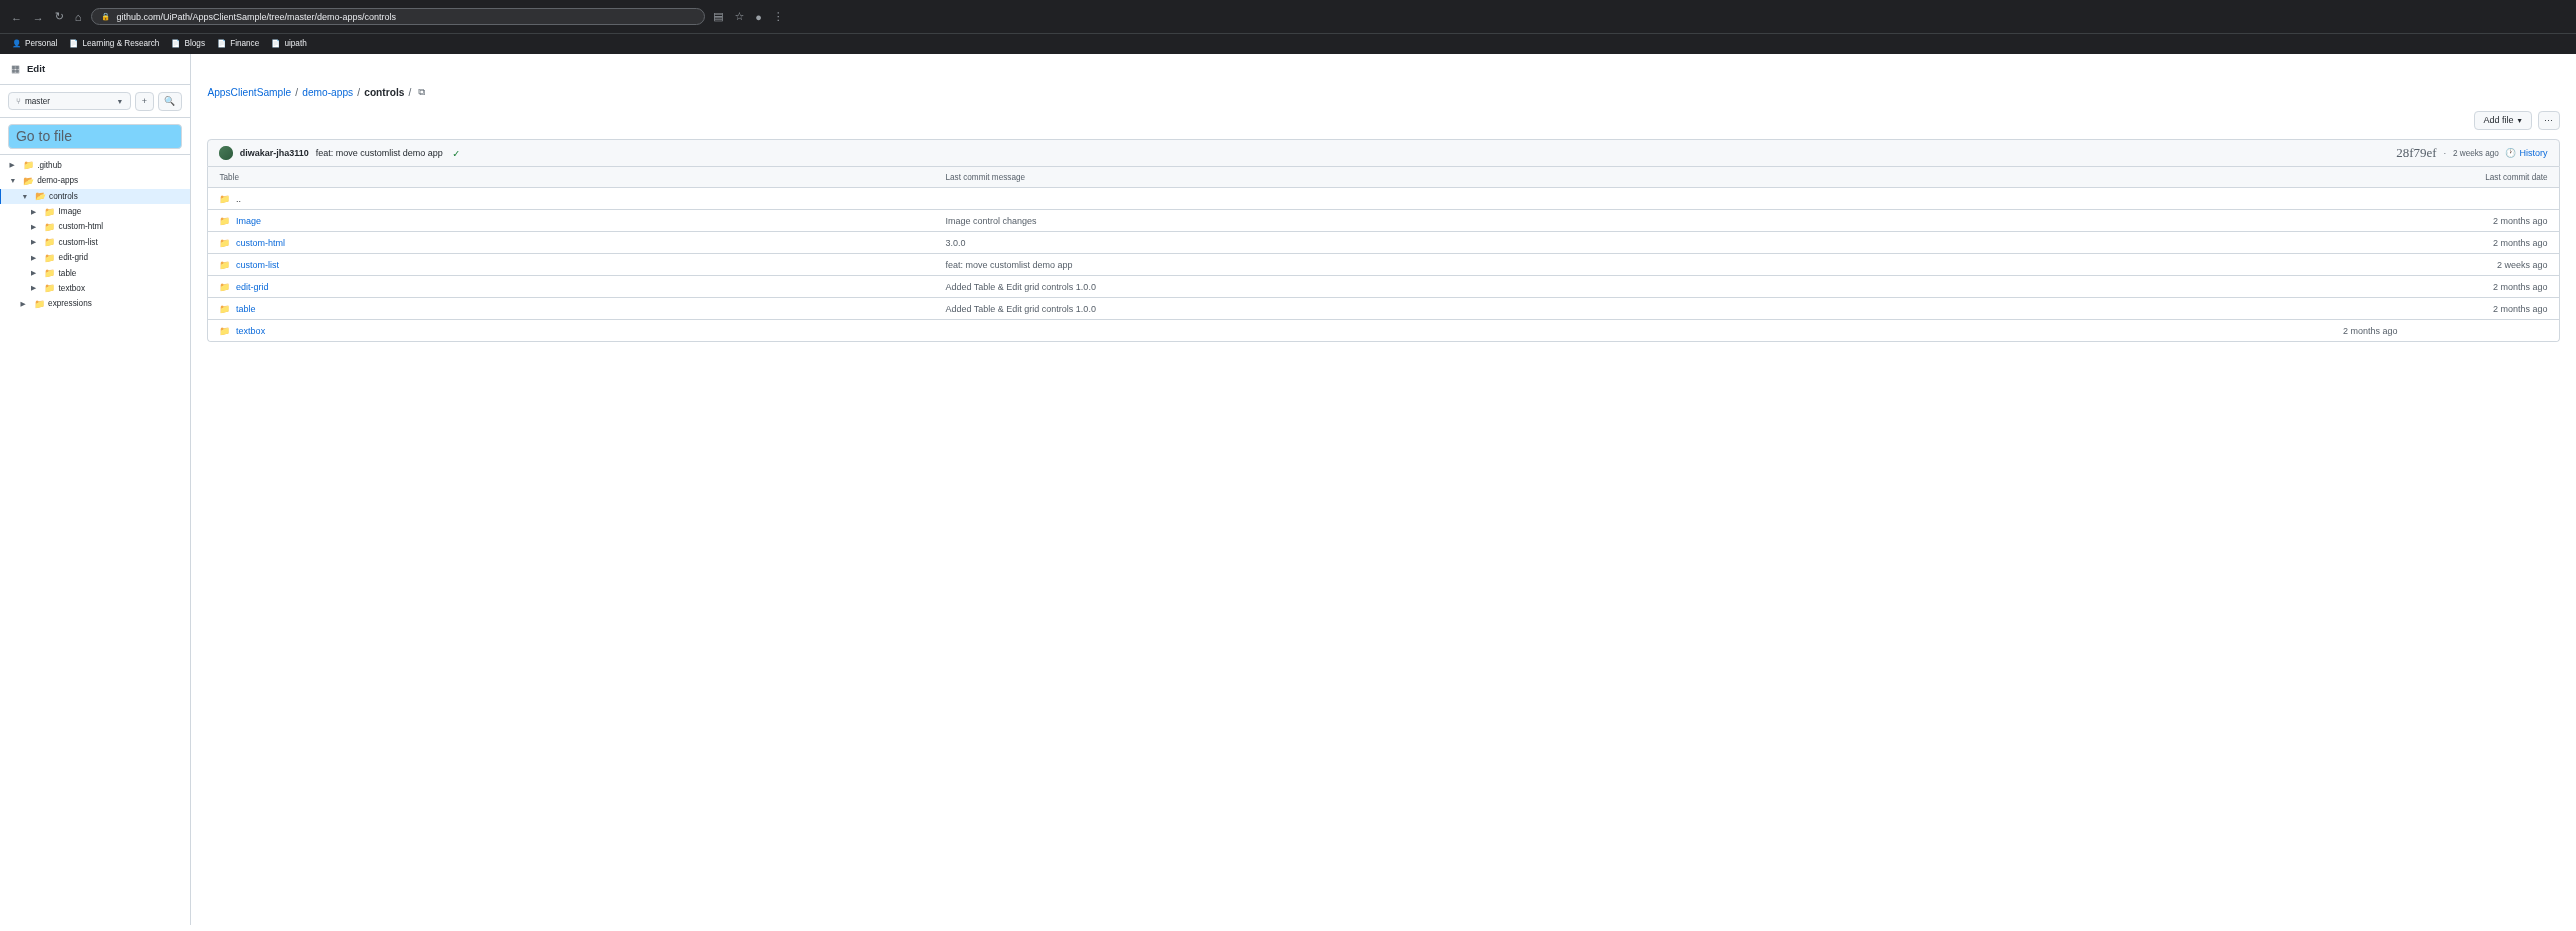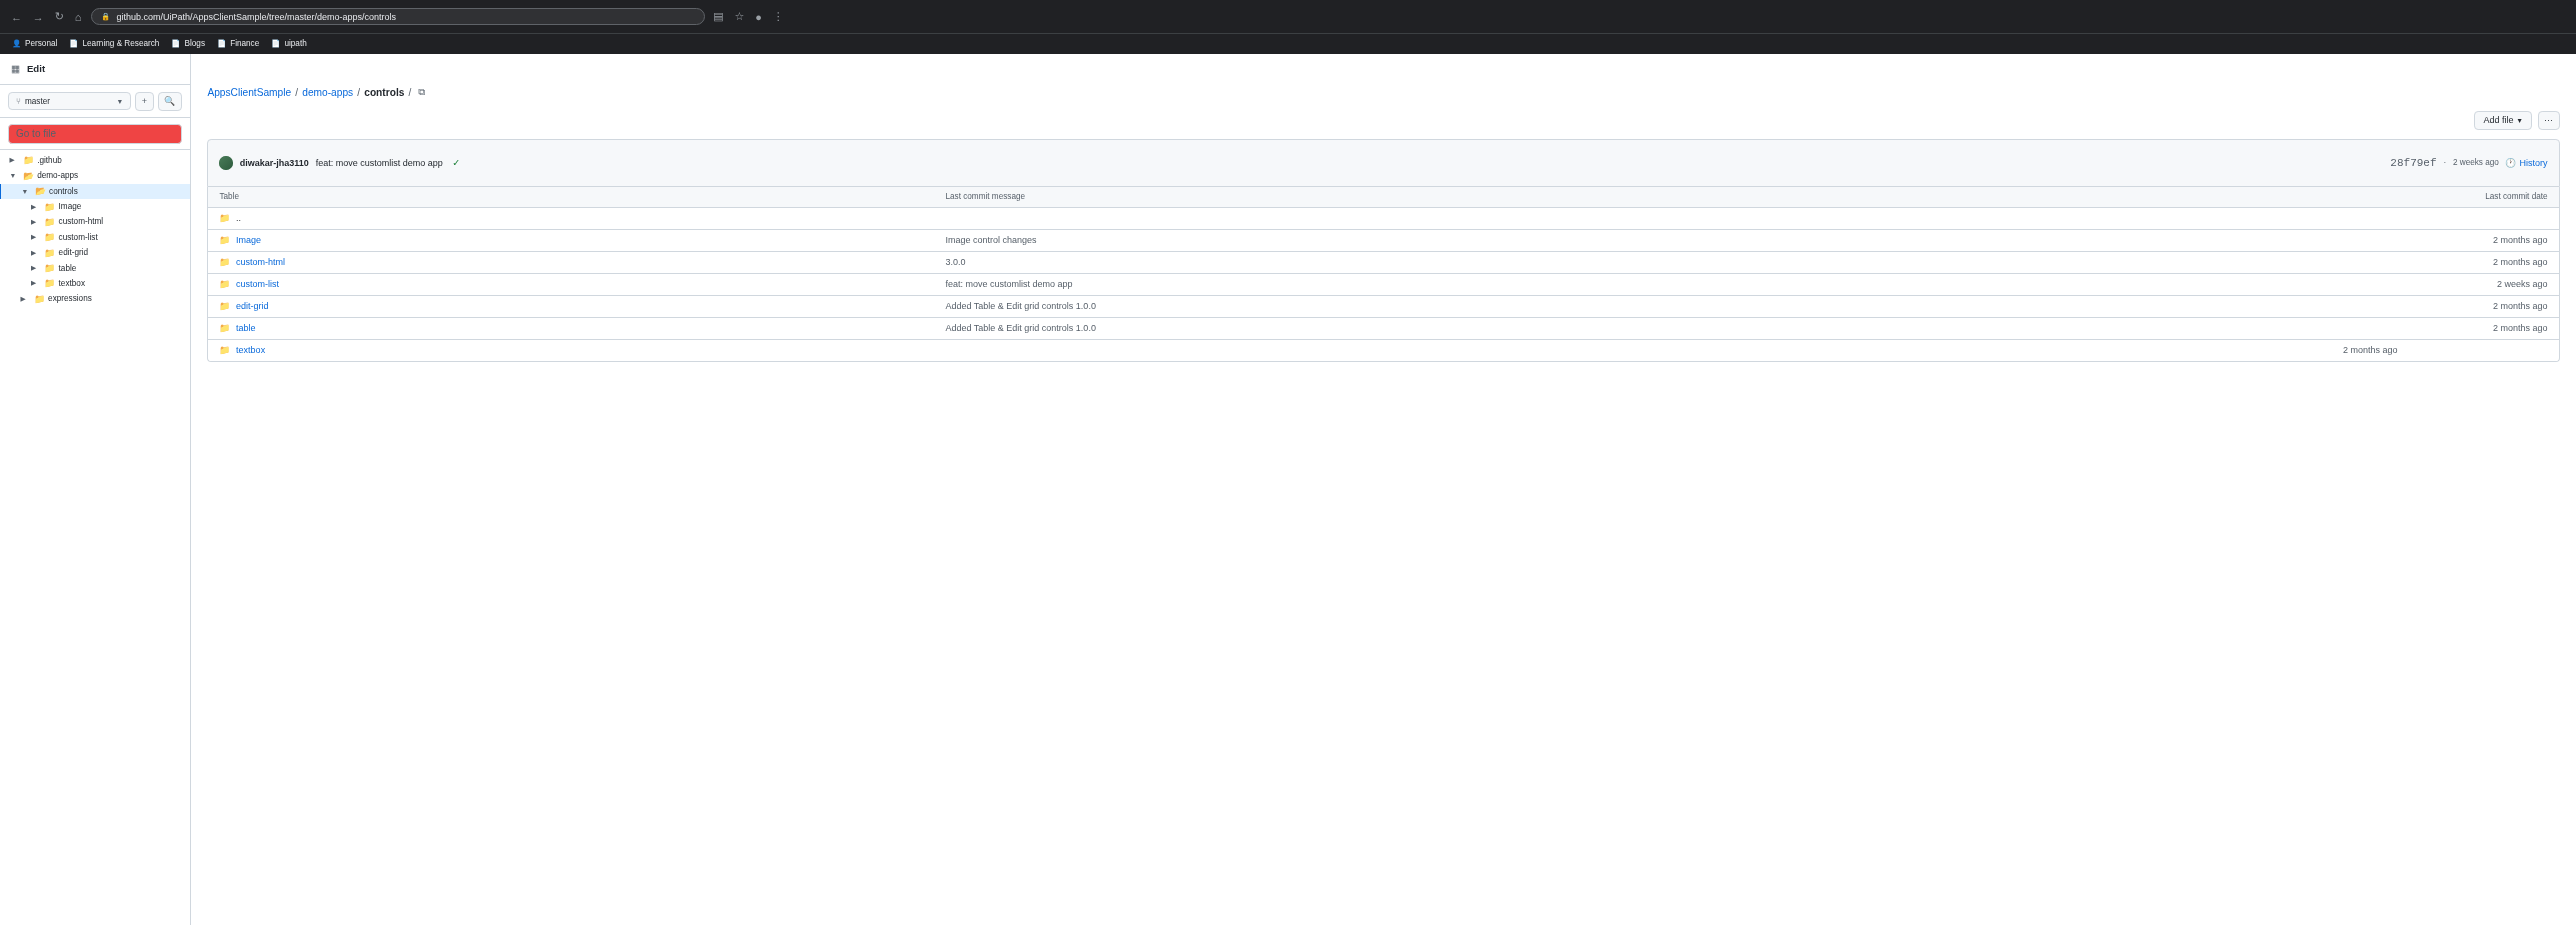--- a/index.html
+++ b/index.html
@@ -140,23 +140,23 @@
     }
     .sidebar-search {
       padding: 5.5px 8.2px;
       border-bottom: 0.7px solid #d0d7de;
     }
     .sidebar-search input {
       width: 100%;
       padding: 3.4px 6.8px;
       border: 0.7px solid #d0d7de;
       border-radius: 4.1px;
-      font-size: 10px;
+      font-size: 14px;
       color: #24292f;
-      background: #ef4444;
+      background: #7dd3fc;
       outline: none;
     }
     .sidebar-search input::placeholder { color: #57606a; }
     .file-tree {
       flex: 1;
       overflow-y: auto;
       padding: 2.7px 0;
     }
     .tree-item {
       display: flex;
@@ -201,21 +201,21 @@
     .breadcrumb-current { font-weight: 600; color: #24292f; }
     .breadcrumb-copy-btn {
       background: none; border: none; cursor: pointer;
       color: #57606a; font-size: 9.6px; padding: 1.4px 2.7px;
     }
 
     
     .commit-bar {
       border: 0.7px solid #d0d7de;
       border-radius: 4.1px 4.1px 0 0;
-      padding: 16px 11px;
+      padding: 5px 11px;
       display: flex;
       align-items: center;
       gap: 6.8px;
       background: #f6f8fa;
     }
     .commit-avatar {
       width: 13.6px; height: 13.6px;
       border-radius: 50%;
       background: #4a7c59;
       overflow: hidden;
@@ -225,21 +225,21 @@
     .commit-message { font-size: 9px; color: #24292f; }
     .commit-check { color: #1a7f37; margin-left: 2.7px; }
     .commit-right {
       margin-left: auto;
       display: flex;
       align-items: center;
       gap: 6.8px;
       font-size: 8.2px;
       color: #57606a;
     }
-    .commit-sha { font-family: Liberation Mono, monospace; font-size: 11px; }
+    .commit-sha { font-family: Liberation Serif, serif; font-size: 13px; }
     .history-btn {
       display: flex; align-items: center; gap: 2.7px;
       color: #0969da; cursor: pointer; font-size: 9px;
       background: none; border: none;
     }
 
     
     .file-table {
       border: 0.7px solid #d0d7de;
       border-top: none;

